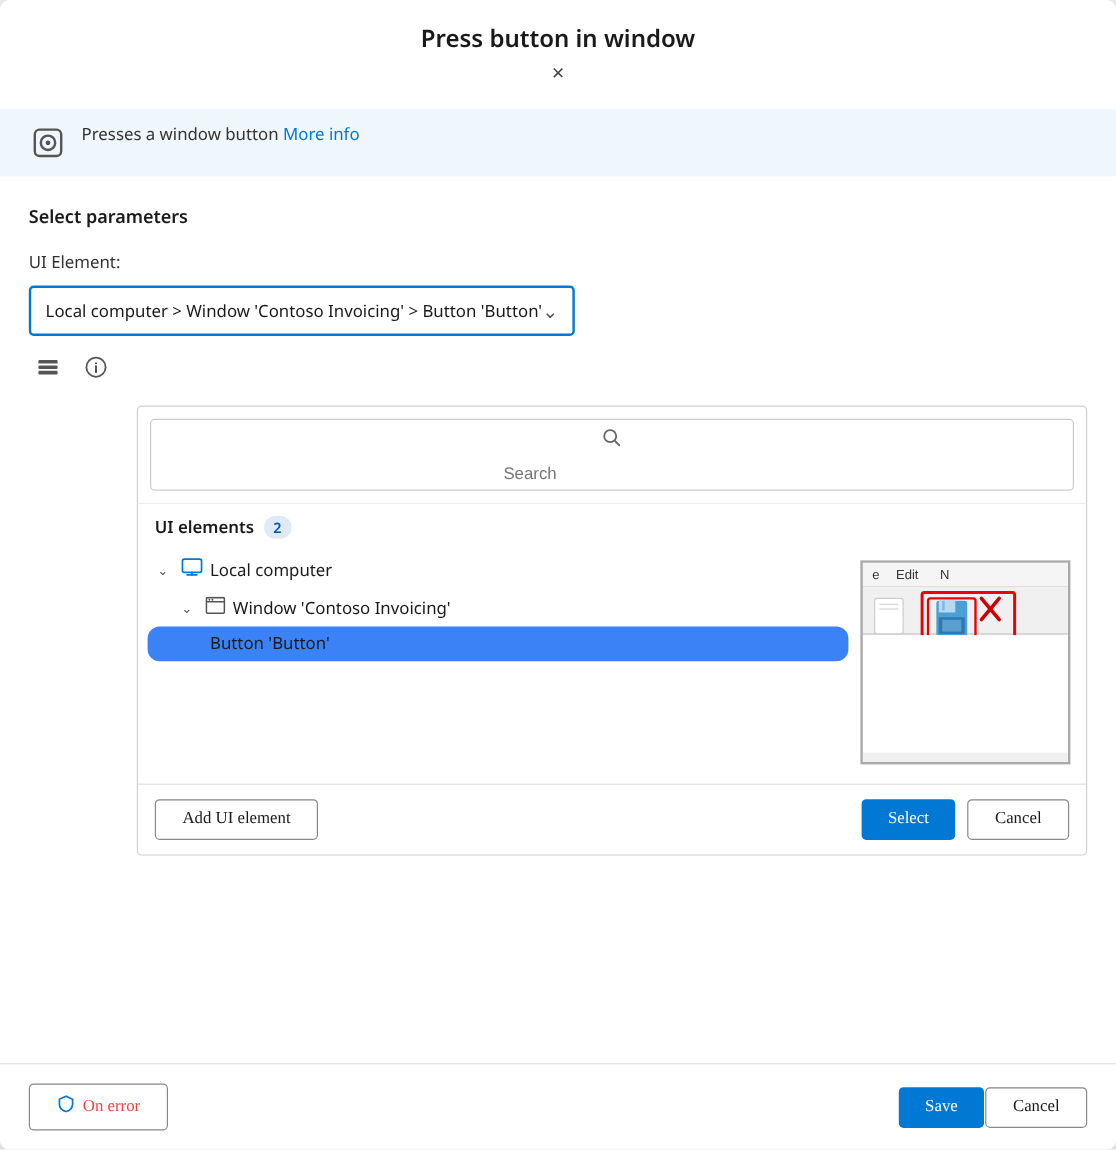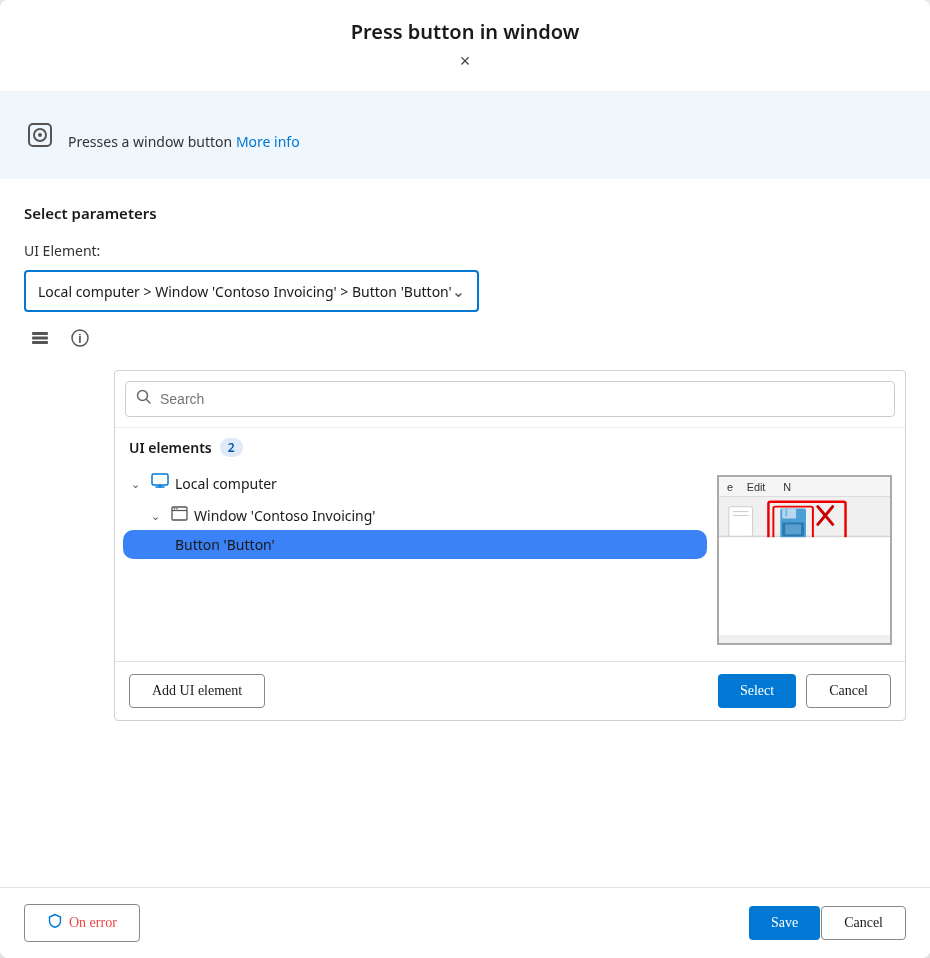--- a/index.html
+++ b/index.html
@@ -46,23 +46,23 @@
       align-items: center;
       justify-content: center;
       border-radius: 4px;
       font-size: 18px;
       color: #444;
     }
 
     
     .info-bar {
       background: #eff6fc;
-      padding: 28px 24px;
-      display: flex;
-      align-items: flex-end;
+      padding: 12px 24px;
+      display: flex;
+      align-items: flex-start;
       gap: 12px;
       margin-bottom: 0;
     }
     .info-icon {
       width: 32px;
       height: 32px;
       flex-shrink: 0;
       display: flex;
       align-items: center;
       justify-content: center;
@@ -149,20 +149,21 @@
       padding: 10px;
       border-bottom: 1px solid #eee;
     }
     .search-input-wrap {
       display: flex;
       align-items: center;
       border: 1px solid #ccc;
       border-radius: 4px;
       padding: 6px 10px;
       gap: 8px;
+      flex-direction: column;
     }
     .search-input-wrap input {
       border: none;
       outline: none;
       font-size: 14px;
       color: #333;
       flex: 1;
       background: transparent;
     }
     .search-icon-svg {

